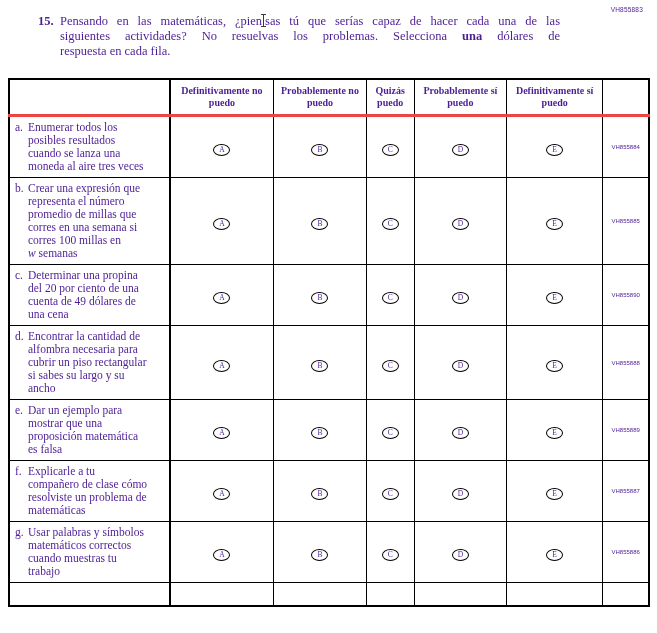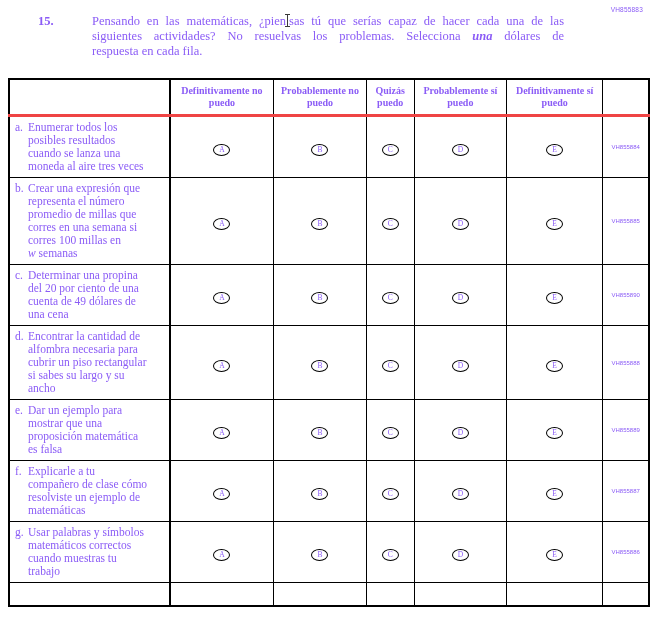--- a/index.html
+++ b/index.html
@@ -2,45 +2,45 @@
 <html><head>
 <meta charset="utf-8">
 <style>
   html, body { margin: 0; padding: 0; background: #fff; }
   .page {
     position: relative;
     width: 657px;
     height: 633px;
     background: #ffffff;
     overflow: hidden;
-    color: #8b5cf6;
+    color: #4c1d95;
     font-family: "Liberation Serif", serif;
   }
   .topcode {
     position: absolute;
     top: 6px;
     right: 14px;
     font-family: "Liberation Sans", sans-serif;
     font-size: 6.5px;
     letter-spacing: 0.2px;
   }
   .question {
     position: absolute;
     top: 14px;
     left: 38px;
     width: 526px;
     display: flex;
     font-size: 12.5px;
     line-height: 15px;
   }
   .qnum { flex: none; width: 22px; font-weight: bold; }
-  .qtext { width: 500px; margin-left: 32px; }
+  .qtext { width: 500px; }
   .qline { display: block; }
   .qline.just { text-align: justify; text-align-last: justify; }
-  .qline b { font-weight: bold; font-style: italic; }
+  .qline b { font-weight: bold; }
   .cursor {
     position: relative;
     display: inline-block;
     width: 1px;
     height: 13px;
     background: #3a3a3a;
     margin: 0 1px;
     vertical-align: -2px;
   }
   .cursor::before, .cursor::after {
@@ -193,21 +193,21 @@
         <tr>
           <td class="stub"><span class="rowletter">e.</span><span class="rowtext">Dar un ejemplo para mostrar que una proposición matemática es falsa</span></td>
           <td class="opt"><span class="bubble">A</span></td>
           <td class="opt"><span class="bubble">B</span></td>
           <td class="opt"><span class="bubble">C</span></td>
           <td class="opt"><span class="bubble">D</span></td>
           <td class="opt"><span class="bubble">E</span></td>
           <td class="idcol">VH855889</td>
         </tr>
         <tr>
-          <td class="stub"><span class="rowletter">f.</span><span class="rowtext">Explicarle a tu compañero de clase cómo resolviste un ejemplo de matemáticas</span></td>
+          <td class="stub"><span class="rowletter">f.</span><span class="rowtext">Explicarle a tu compañero de clase cómo resolviste un problema de matemáticas</span></td>
           <td class="opt"><span class="bubble">A</span></td>
           <td class="opt"><span class="bubble">B</span></td>
           <td class="opt"><span class="bubble">C</span></td>
           <td class="opt"><span class="bubble">D</span></td>
           <td class="opt"><span class="bubble">E</span></td>
           <td class="idcol">VH855887</td>
         </tr>
         <tr>
           <td class="stub"><span class="rowletter">g.</span><span class="rowtext">Usar palabras y símbolos matemáticos correctos cuando muestras tu trabajo</span></td>
           <td class="opt"><span class="bubble">A</span></td>

